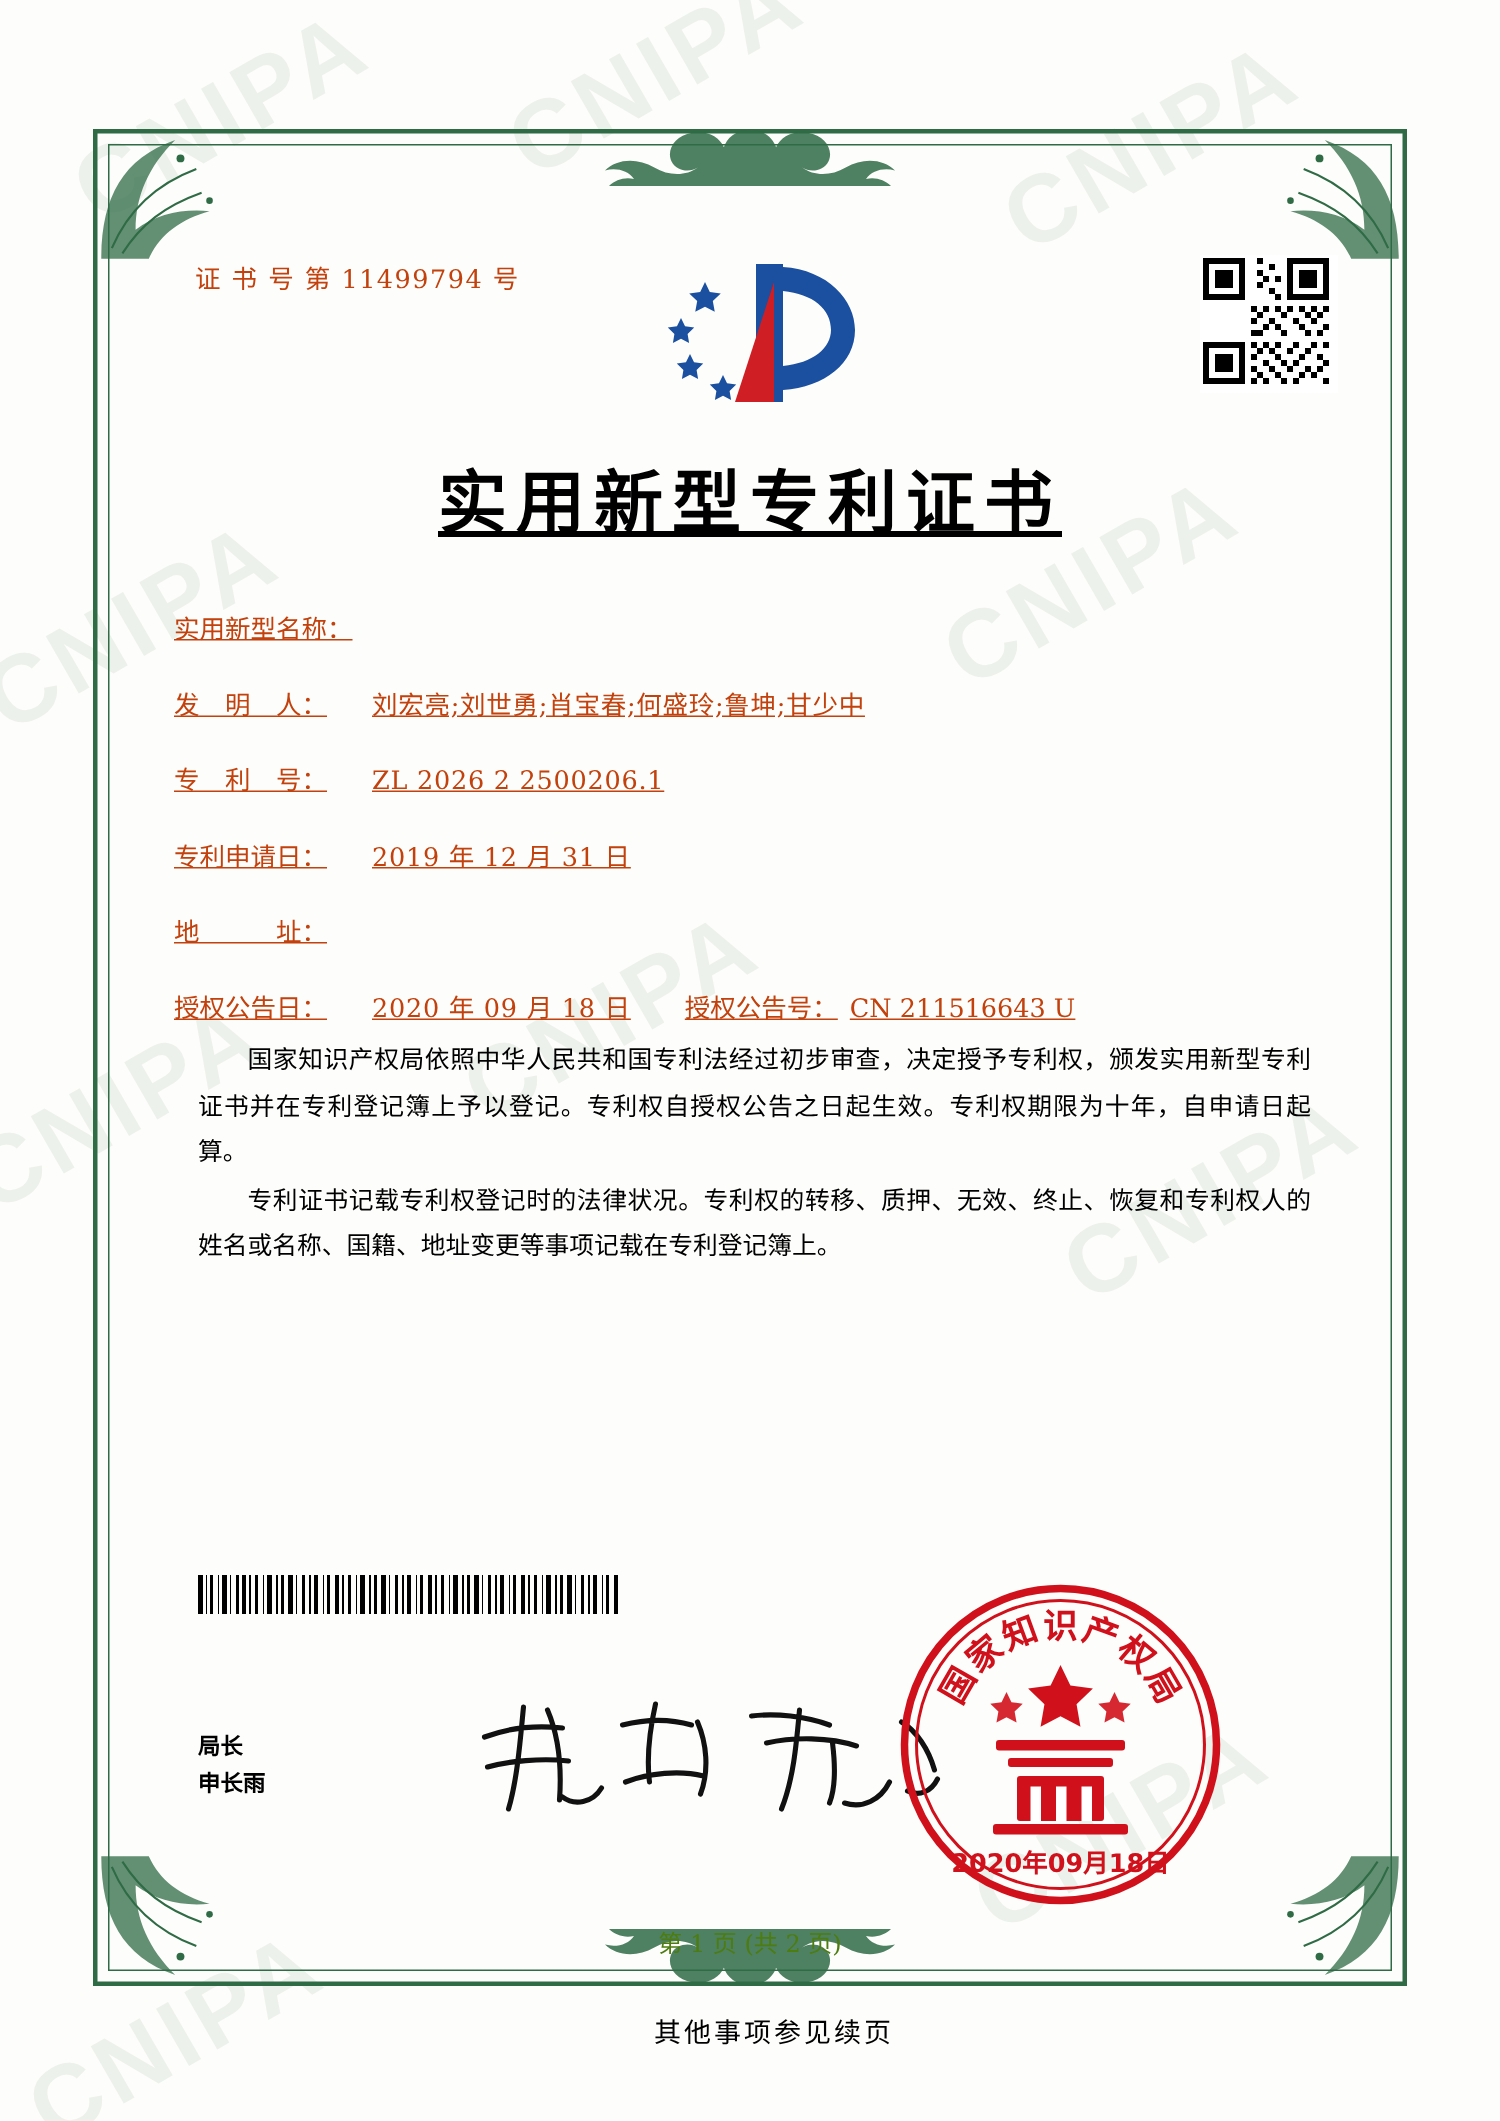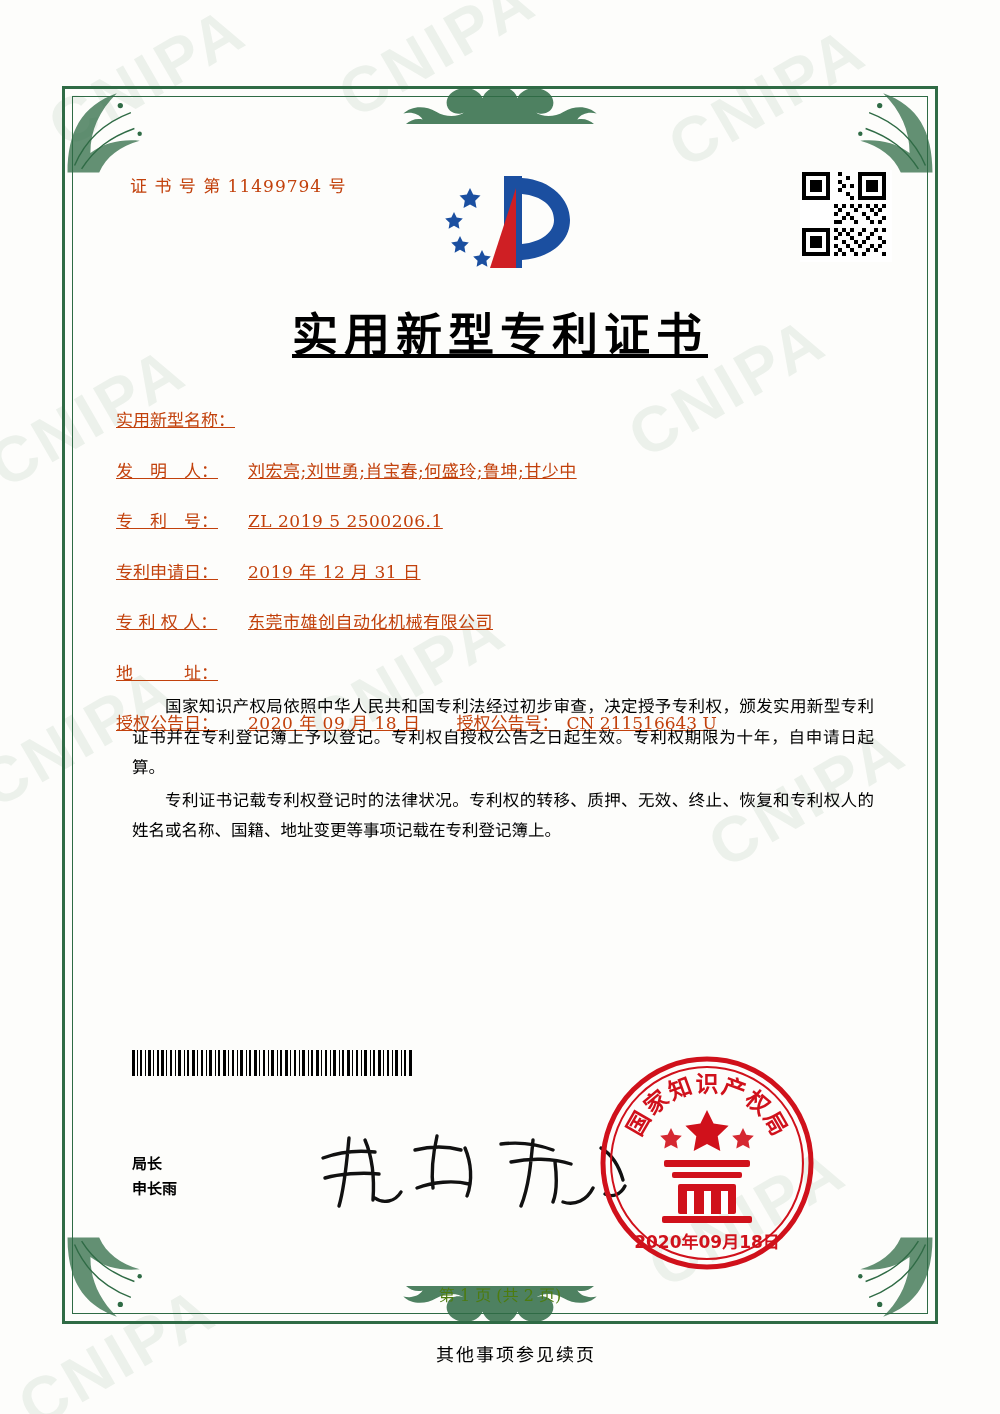--- a/index.html
+++ b/index.html
@@ -425,32 +425,28 @@
         <div class="field-label">实用新型名称：</div>
       </div>
 
       <div class="field-row">
         <div class="field-label">发　明　人：</div>
         <div class="field-value">刘宏亮;刘世勇;肖宝春;何盛玲;鲁坤;甘少中</div>
       </div>
 
       <div class="field-row">
         <div class="field-label">专　利　号：</div>
-        <div class="field-value">ZL 2019 5 2500206.1</div>
+        <div class="field-value">ZL 2026 2 2500206.1</div>
       </div>
 
       <div class="field-row">
         <div class="field-label">专利申请日：</div>
         <div class="field-value">2019 年 12 月 31 日</div>
       </div>
 
-      <div class="field-row">
-        <div class="field-label">专 利 权 人：</div>
-        <div class="field-value">东莞市雄创自动化机械有限公司</div>
-      </div>
 
       <div class="field-row">
         <div class="field-label">地　　　址：</div>
       </div>
 
       <div class="field-row inline-two">
         <div class="field-label">授权公告日：</div>
         <div class="field-value">2020 年 09 月 18 日</div>
         <div class="field-label2">授权公告号：</div>
         <div class="field-value2">CN 211516643 U</div>

